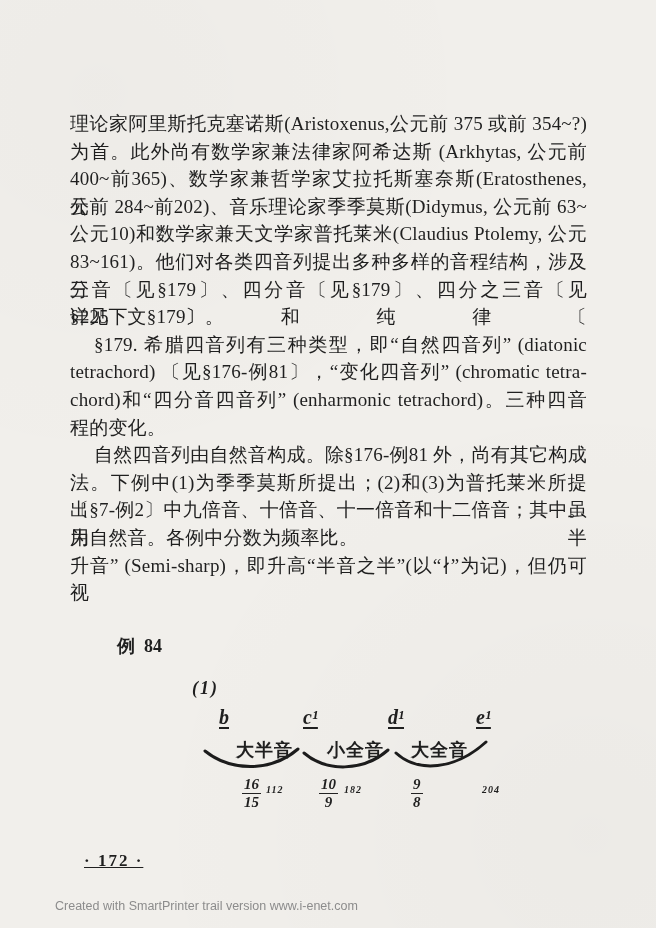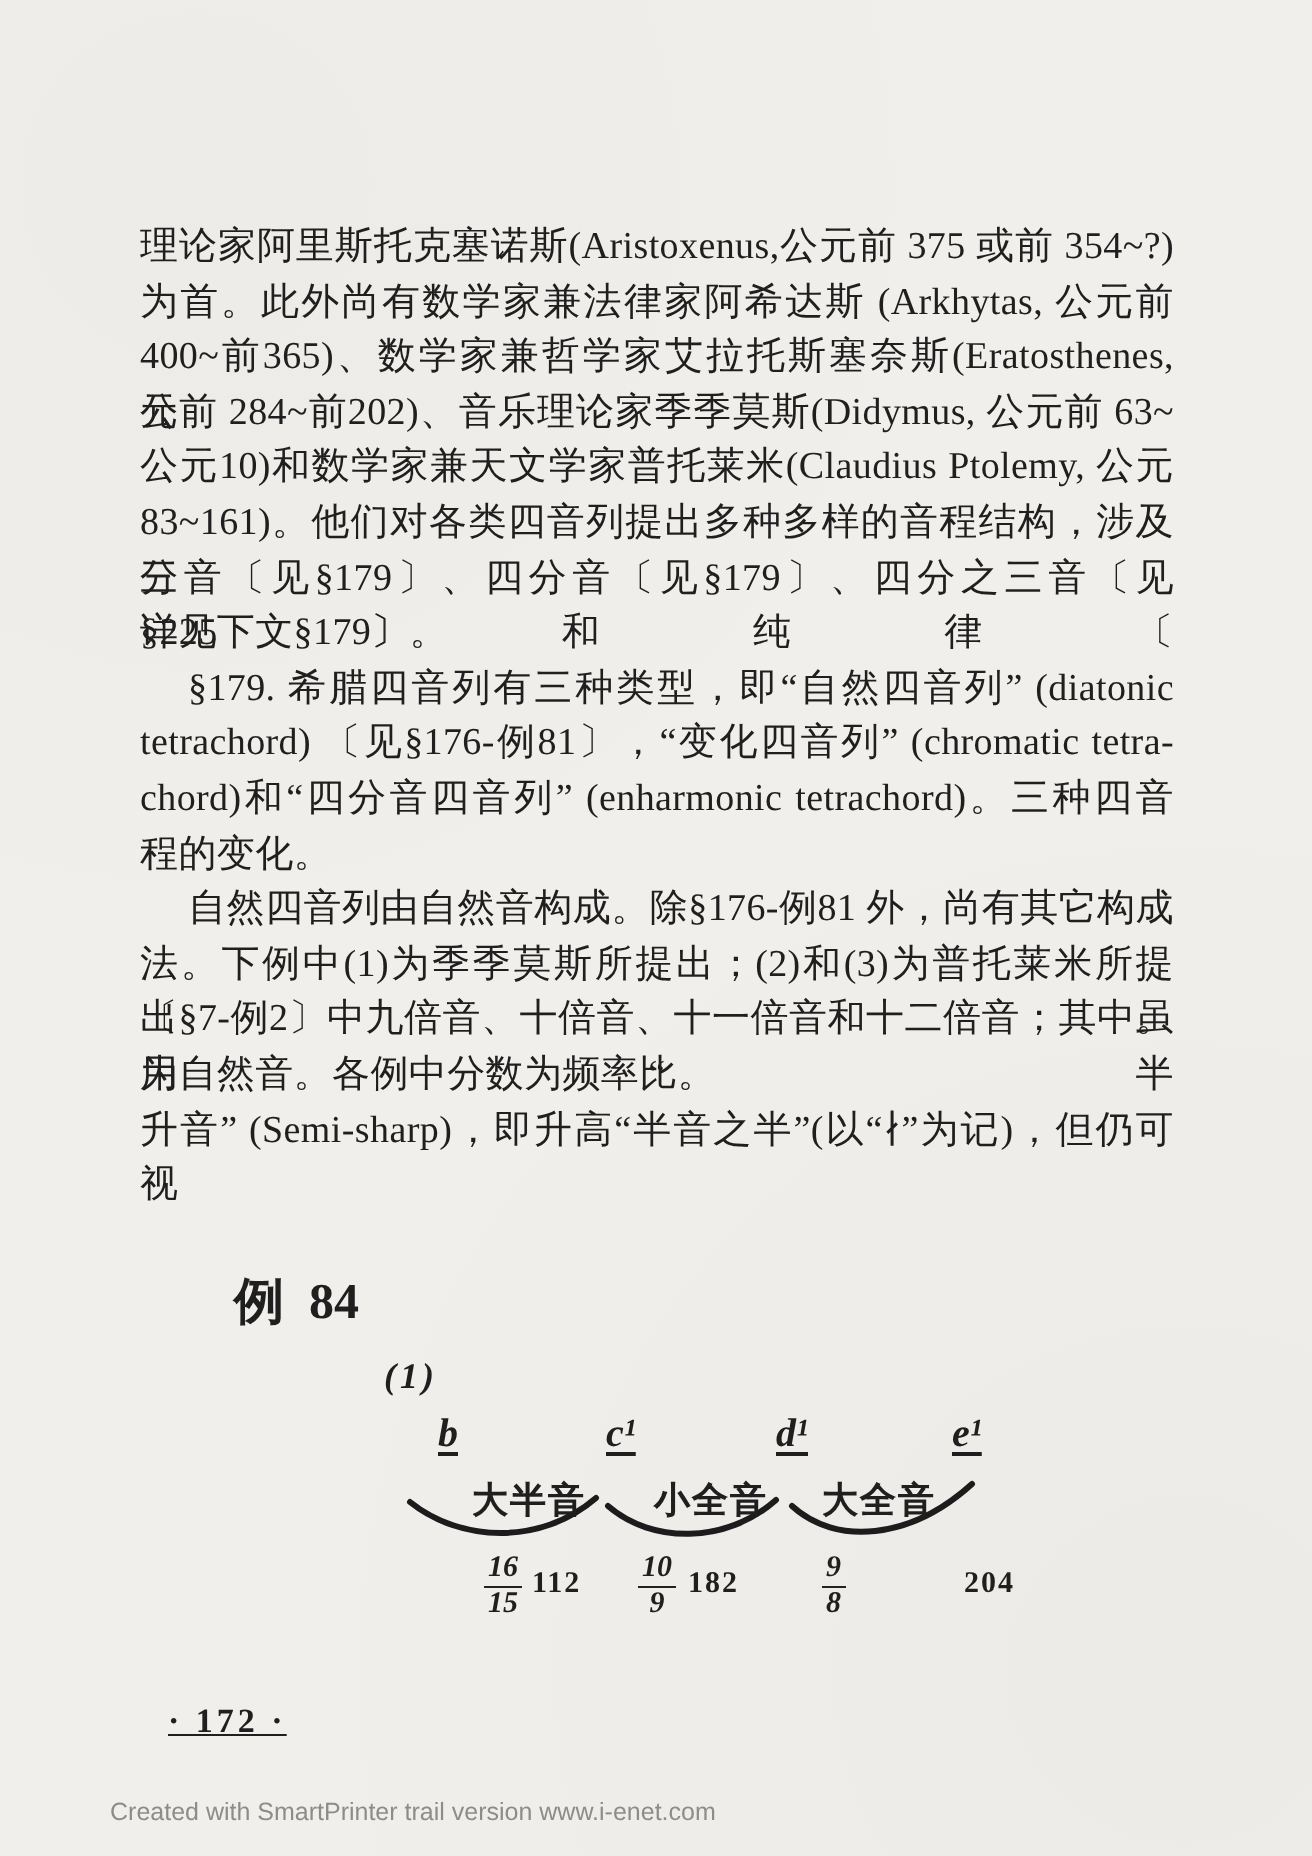--- a/index.html
+++ b/index.html
@@ -25,21 +25,21 @@
     letter-spacing:0.2px;
   }
   .line.fill{
     text-align:justify;
     text-align-last:justify;
     -moz-text-align-last:justify;
   }
   .line.indent{padding-left:24px;}
   .example-heading{
     position:absolute;left:117px;top:634px;
-    font-size:25px;font-weight:bold;
+    font-size:18px;font-weight:bold;
     white-space:pre;
   }
   .item-label{
     position:absolute;left:192px;top:678px;
     font-size:18px;font-style:italic;font-weight:bold;
     letter-spacing:2px;
   }
   .note{
     position:absolute;top:706px;
     font-size:20px;font-style:italic;font-weight:bold;
@@ -53,21 +53,21 @@
   }
   .frac{
     position:absolute;top:776px;
     font-size:15px;font-weight:bold;font-style:italic;
     text-align:center;line-height:1.15;
   }
   .frac .num{display:block;border-bottom:1.6px solid #222;padding:0 2px;}
   .frac .den{display:block;}
   .cents{
     position:absolute;top:784px;
-    font-size:15px;font-weight:bold;
+    font-size:10px;font-style:italic;font-weight:bold;
     letter-spacing:1px;
   }
   .arcs{position:absolute;left:200px;top:737px;}
   .page-number{
     position:absolute;left:84px;top:851px;
     font-size:17px;font-weight:bold;
     letter-spacing:2px;
     text-decoration:underline;
   }
   .footer-left{

